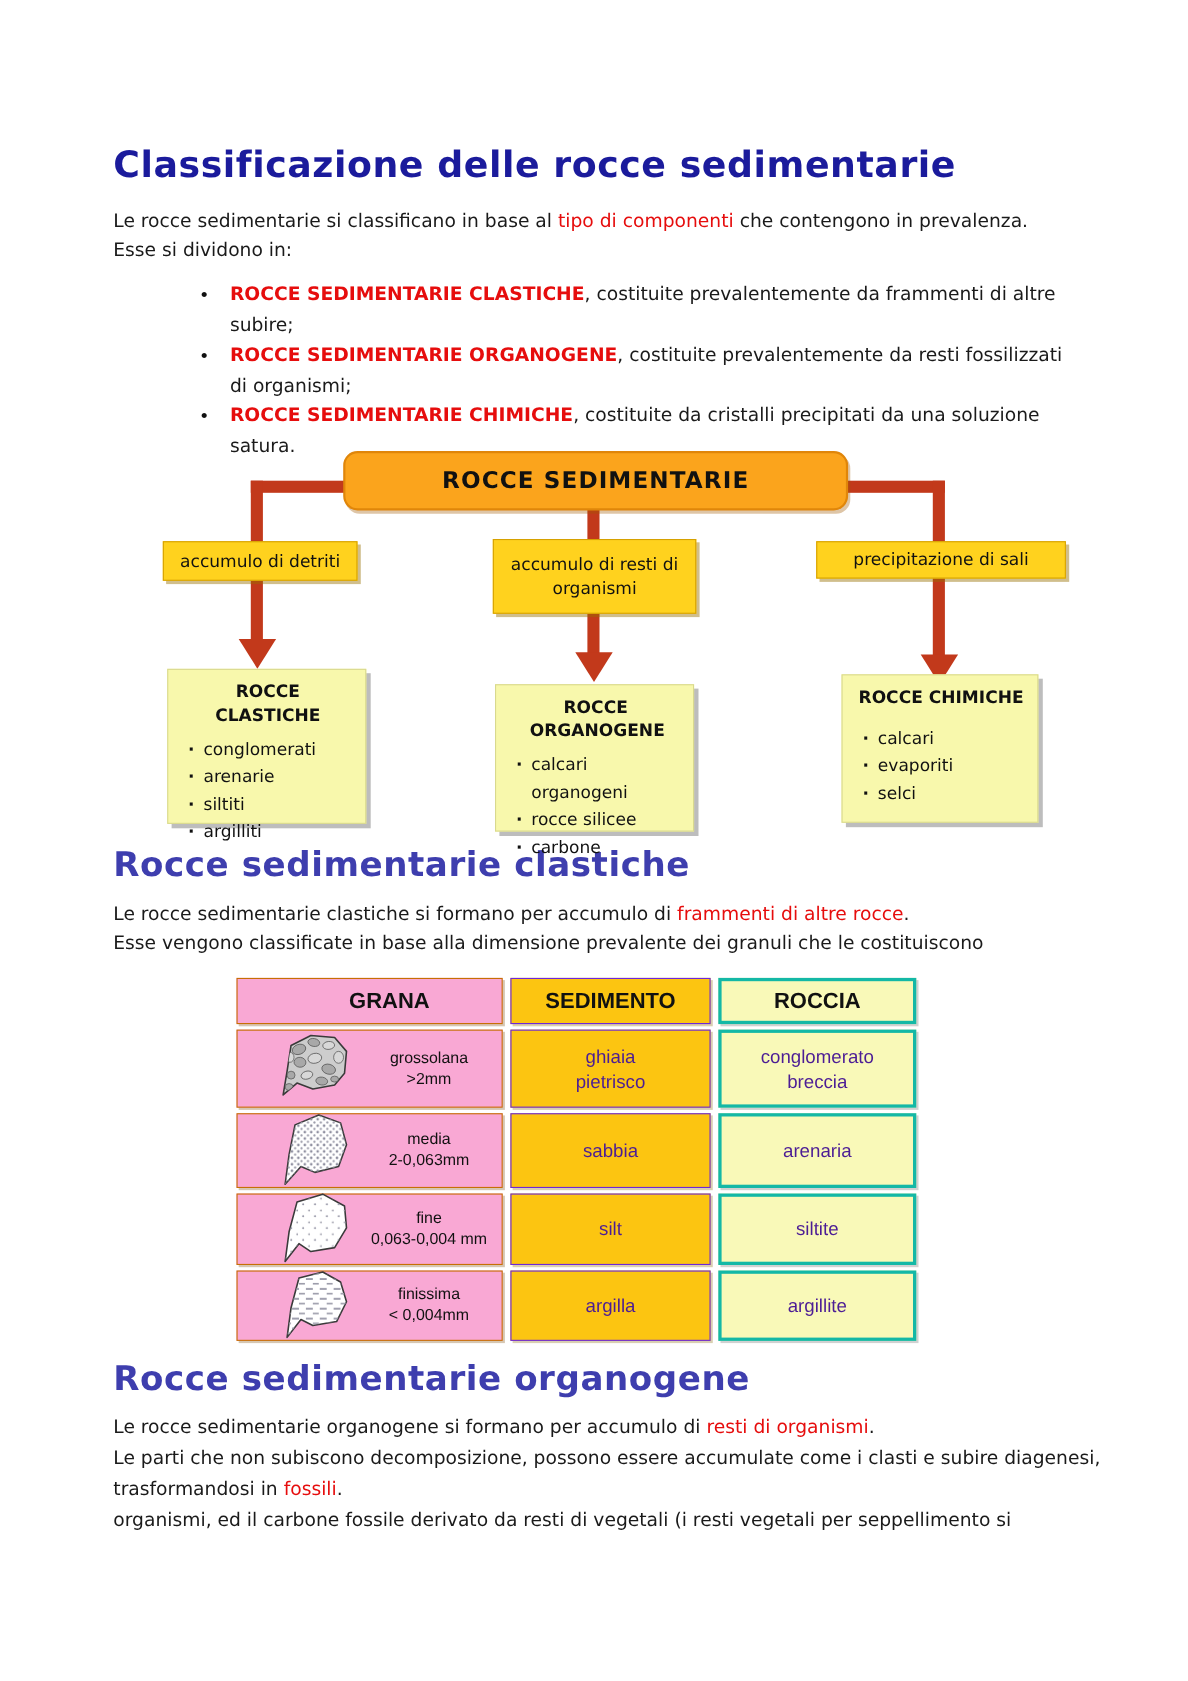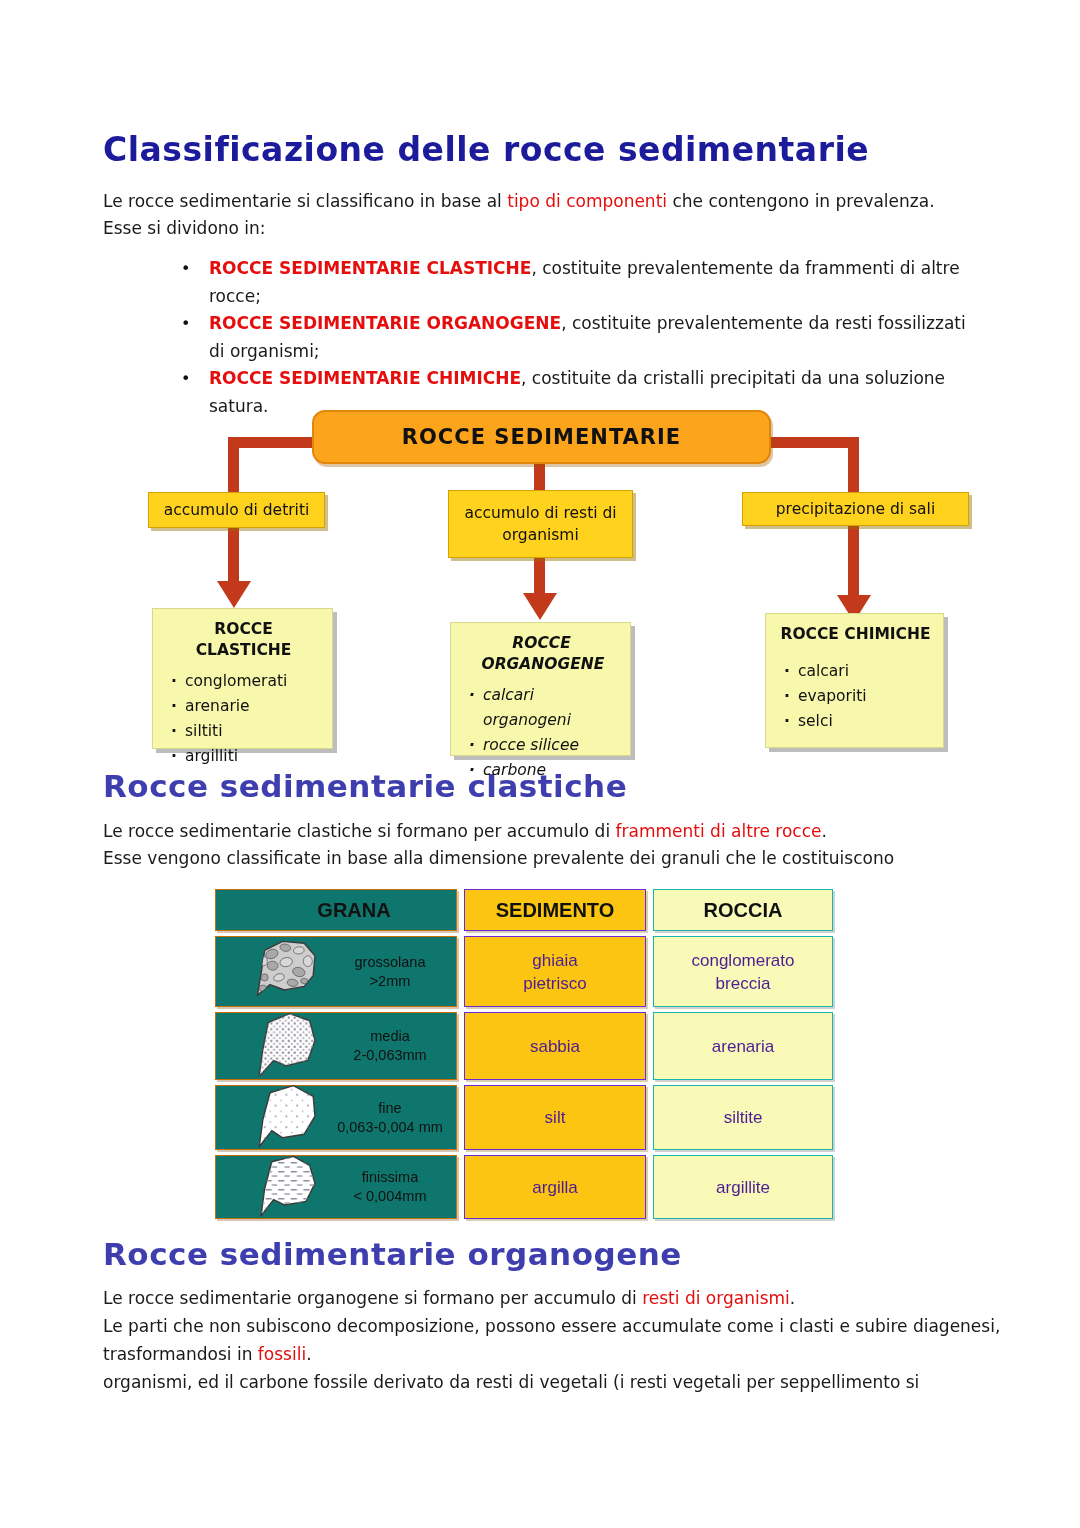--- a/index.html
+++ b/index.html
@@ -65,33 +65,33 @@
     background:#f8f8ac; border:1px solid #d9d98e;
     box-shadow:4px 4px 0 #bdbdbd;
     padding:10px 12px 8px 14px; box-sizing:border-box;
     font-size:15.5px; color:#111;
   }
   .resultbox .rtitle{font-weight:bold; text-align:center; font-size:15.5px; line-height:21px; margin-bottom:8px;}
   .resultbox ul{list-style:none; margin:0; padding:0 0 0 4px;}
   .resultbox li{line-height:25px; padding-left:14px; position:relative;}
   .resultbox li::before{content:"\00b7"; position:absolute; left:0; top:0; font-weight:bold;}
   .res1{left:152px; top:203px; width:181px; height:141px;}
-  .res2{left:450px; top:217px; width:181px; height:134px;font-style:italic;}
+  .res2{left:450px; top:217px; width:181px; height:134px;}
   .res3{left:765px; top:208px; width:179px; height:135px;}
 
   
   .grain-table{
     position:absolute; left:215px; top:889px;
     display:grid; grid-template-columns:242px 182px 180px; gap:5px 7px;
     font-family:"Liberation Sans", sans-serif;
   }
   .cell{box-sizing:border-box; display:flex; align-items:center; justify-content:center; text-align:center;}
-  .cell.orange{background:#0f766e; border:1px solid #c76f04; box-shadow:2px 2px 0 rgba(120,70,0,.3);padding-left:36px;}
+  .cell.orange{background:#f9a8d4; border:1px solid #c76f04; box-shadow:2px 2px 0 rgba(120,70,0,.3);padding-left:36px;}
   .cell.gold{background:#fcc511; border:1px solid #6d28d9; box-shadow:2px 2px 0 rgba(130,95,0,.3);}
-  .cell.pale{background:#f9f9b8; border:1px solid #14b8a6; box-shadow:2px 2px 0 rgba(0,0,0,.18);}
+  .cell.pale{background:#f9f9b8; border:3px solid #14b8a6; box-shadow:2px 2px 0 rgba(0,0,0,.18);}
   .cell.hdr{height:42px; font-size:20px; font-weight:bold; color:#111;}
   .cell.rw1{height:71px;} .cell.rw2{height:68px;} .cell.rw3{height:65px;} .cell.rw4{height:64px;}
   .cell .two-line{line-height:23px; font-size:17px; color:#4c1d95;}
   .grana-body{justify-content:center; padding-left:10px;}
   .grana-body svg{width:72px; height:72px; flex:0 0 auto;}
   .grana-label{flex:1 1 auto; text-align:center; font-size:14.5px; line-height:19px; color:#111;}
 
   .svgdefs{position:absolute; width:0; height:0; overflow:hidden;}
 </style>
 </head>
@@ -120,21 +120,21 @@
 <div class="page">
 
   <div class="h1">Classificazione delle rocce sedimentarie</div>
 
   <div class="intro bodytext">
     <div><span>Le rocce sedimentarie si classificano in base al </span><span class="em-red">tipo di componenti</span><span> che contengono in prevalenza.</span></div>
     <div>Esse si dividono in:</div>
   </div>
 
   <ul class="bullets">
-    <li><span class="lead-red">ROCCE SEDIMENTARIE CLASTICHE</span><span>, costituite prevalentemente da frammenti di altre</span><br><span>rocce;</span></li>
+    <li><span class="lead-red">ROCCE SEDIMENTARIE CLASTICHE</span><span>, costituite prevalentemente da frammenti di altre</span><br><span>subire;</span></li>
     <li><span class="lead-red">ROCCE SEDIMENTARIE ORGANOGENE</span><span>, costituite prevalentemente da resti fossilizzati</span><br><span>di organismi;</span></li>
     <li><span class="lead-red">ROCCE SEDIMENTARIE CHIMICHE</span><span>, costituite da cristalli precipitati da una soluzione</span><br><span>satura.</span></li>
   </ul>
 
   <div class="flowchart">
 
     <div class="conn" style="left:228px; top:32px; width:95px; height:11px;"></div>
     <div class="conn" style="left:228px; top:32px; width:11px; height:146px;"></div>
     <div class="arrowhead" style="left:217px; top:176px;"></div>
 

